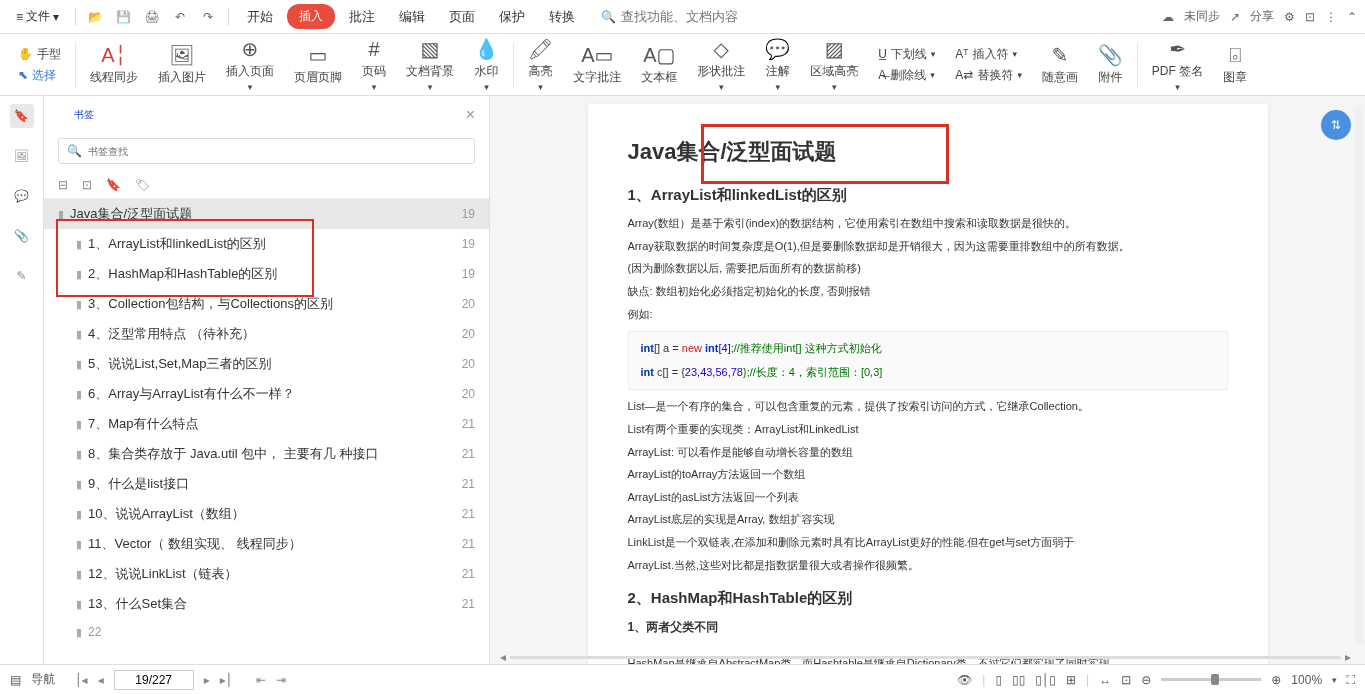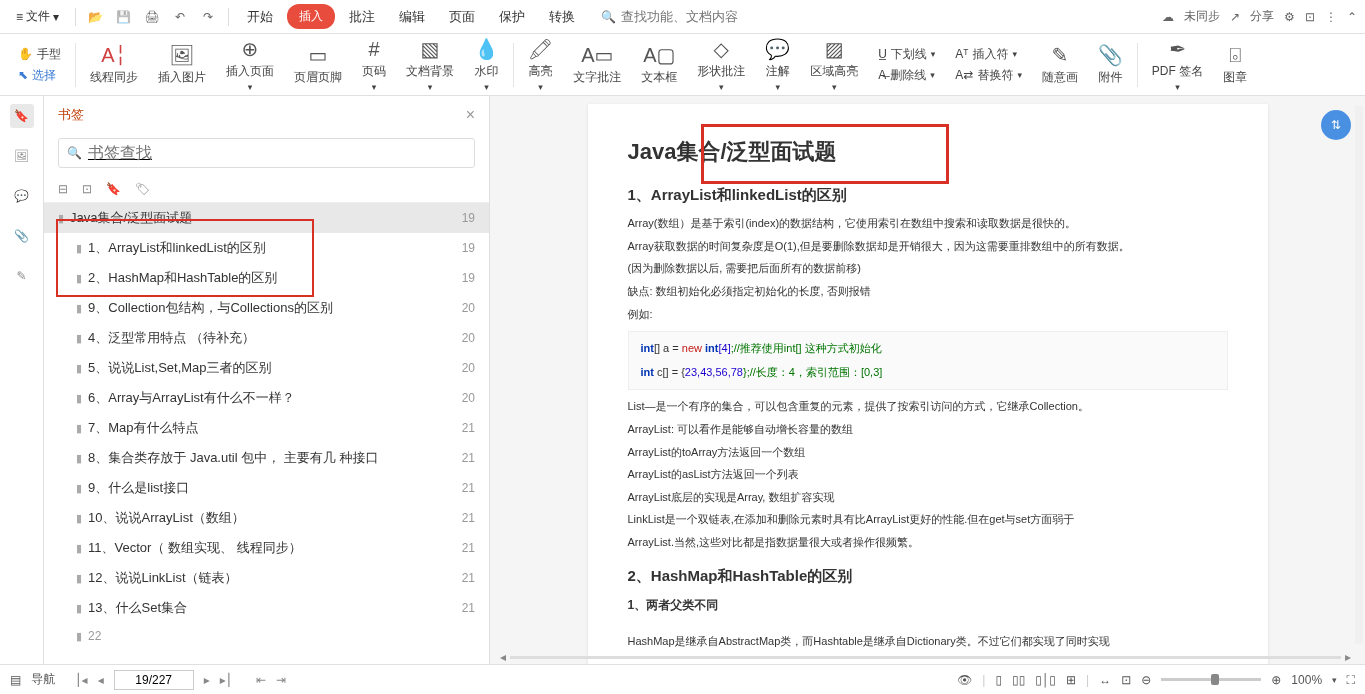--- a/index.html
+++ b/index.html
@@ -26,24 +26,24 @@
 
 
 .main { display: flex; height: 568px; }
 .left-rail { width: 44px; border-right: 1px solid #e0e0e0; display: flex; flex-direction: column; align-items: center; padding-top: 8px; gap: 16px; }
 .rail-icon { width: 24px; height: 24px; display: flex; align-items: center; justify-content: center; color: #888; cursor: pointer; }
 .rail-active { background: #e8e8e8; border-radius: 3px; color: #3a7bd5; }
 
 
 .bookmark-panel { width: 446px; border-right: 1px solid #e0e0e0; display: flex; flex-direction: column; }
 .bm-header { display: flex; align-items: center; padding: 10px 14px; justify-content: space-between; }
-.bm-title { font-size: 13px; color: #c2410c; }
+.bm-title { font-size: 10px; color: #1d4ed8; margin-left: 16px; }
 .bm-close { color: #999; cursor: pointer; font-size: 16px; }
 .bm-search { margin: 4px 14px 8px; border: 1px solid #ddd; border-radius: 3px; padding: 5px 8px; display: flex; align-items: center; gap: 6px; color: #aaa; }
-.bm-search input { border: none; outline: none; flex: 1; font-size: 16px; text-decoration: underline; }
+.bm-search input { border: none; outline: none; flex: 1; font-size: 10px; }
 .bm-toolbar { padding: 6px 14px; display: flex; gap: 14px; color: #888; border-bottom: 1px solid #eee; }
 .bm-list { flex: 1; overflow-y: auto; position: relative; }
 .bm-item { display: flex; align-items: center; padding: 6px 14px; cursor: pointer; font-size: 13px; color: #333; }
 .bm-item.selected { background: #e8e8e8; }
 .bm-item .bm-icon { color: #aaa; margin-right: 6px; font-size: 11px; }
 .bm-item .bm-text { flex: 1; }
 .bm-item .bm-page { color: #999; font-size: 12px; text-align: right; }
 .highlight-box1 { position: absolute; border: 2px solid #d93025; left: 56px; top: 219px; width: 258px; height: 78px; pointer-events: none; z-index: 10; }
 
 
@@ -261,21 +261,21 @@
           <span class="bm-text">1、ArrayList和linkedList的区别</span>
           <span class="bm-page">19</span>
         </div>
         <div class="bm-item" style="padding-left: 32px;">
           <span class="bm-icon">▮</span>
           <span class="bm-text">2、HashMap和HashTable的区别</span>
           <span class="bm-page">19</span>
         </div>
         <div class="bm-item" style="padding-left: 32px;">
           <span class="bm-icon">▮</span>
-          <span class="bm-text">9、Collection包结构，与Collections的区别</span>
+          <span class="bm-text">3、Collection包结构，与Collections的区别</span>
           <span class="bm-page">20</span>
         </div>
         <div class="bm-item" style="padding-left: 32px;">
           <span class="bm-icon">▮</span>
           <span class="bm-text">4、泛型常用特点 （待补充）</span>
           <span class="bm-page">20</span>
         </div>
         <div class="bm-item" style="padding-left: 32px;">
           <span class="bm-icon">▮</span>
           <span class="bm-text">5、说说List,Set,Map三者的区别</span>
@@ -336,20 +336,21 @@
       <div class="doc-p">Array(数组）是基于索引(index)的数据结构，它使用索引在数组中搜索和读取数据是很快的。</div>
       <div class="doc-p">Array获取数据的时间复杂度是O(1),但是要删除数据却是开销很大，因为这需要重排数组中的所有数据。</div>
       <div class="doc-p">(因为删除数据以后, 需要把后面所有的数据前移)</div>
       <div class="doc-p">缺点: 数组初始化必须指定初始化的长度, 否则报错</div>
       <div class="doc-p">例如:</div>
       <div class="code-box">
         <div><span class="kw-blue">int</span><span>[] a = </span><span class="kw-red">new</span><span class="kw-blue"> int</span><span class="kw-num">[4]</span><span class="kw-green">;//推荐使用int[] 这种方式初始化</span></div>
         <div style="margin-top:6px"><span class="kw-blue">int</span><span> c[] = {</span><span class="kw-num">23,43,56,78</span><span class="kw-green">};//长度：4，索引范围：[0,3]</span></div>
       </div>
       <div class="doc-p">List—是一个有序的集合，可以包含重复的元素，提供了按索引访问的方式，它继承Collection。</div>
+      <div class="doc-p">List有两个重要的实现类：ArrayList和LinkedList</div>
       <div class="doc-p">ArrayList: 可以看作是能够自动增长容量的数组</div>
       <div class="doc-p">ArrayList的toArray方法返回一个数组</div>
       <div class="doc-p">ArrayList的asList方法返回一个列表</div>
       <div class="doc-p">ArrayList底层的实现是Array, 数组扩容实现</div>
       <div class="doc-p">LinkList是一个双链表,在添加和删除元素时具有比ArrayList更好的性能.但在get与set方面弱于</div>
       <div class="doc-p">ArrayList.当然,这些对比都是指数据量很大或者操作很频繁。</div>
       <div class="doc-h2">2、HashMap和HashTable的区别</div>
       <div class="doc-h3">1、两者父类不同</div>
       <div class="doc-p">HashMap是继承自AbstractMap类，而Hashtable是继承自Dictionary类。不过它们都实现了同时实现</div>
 

